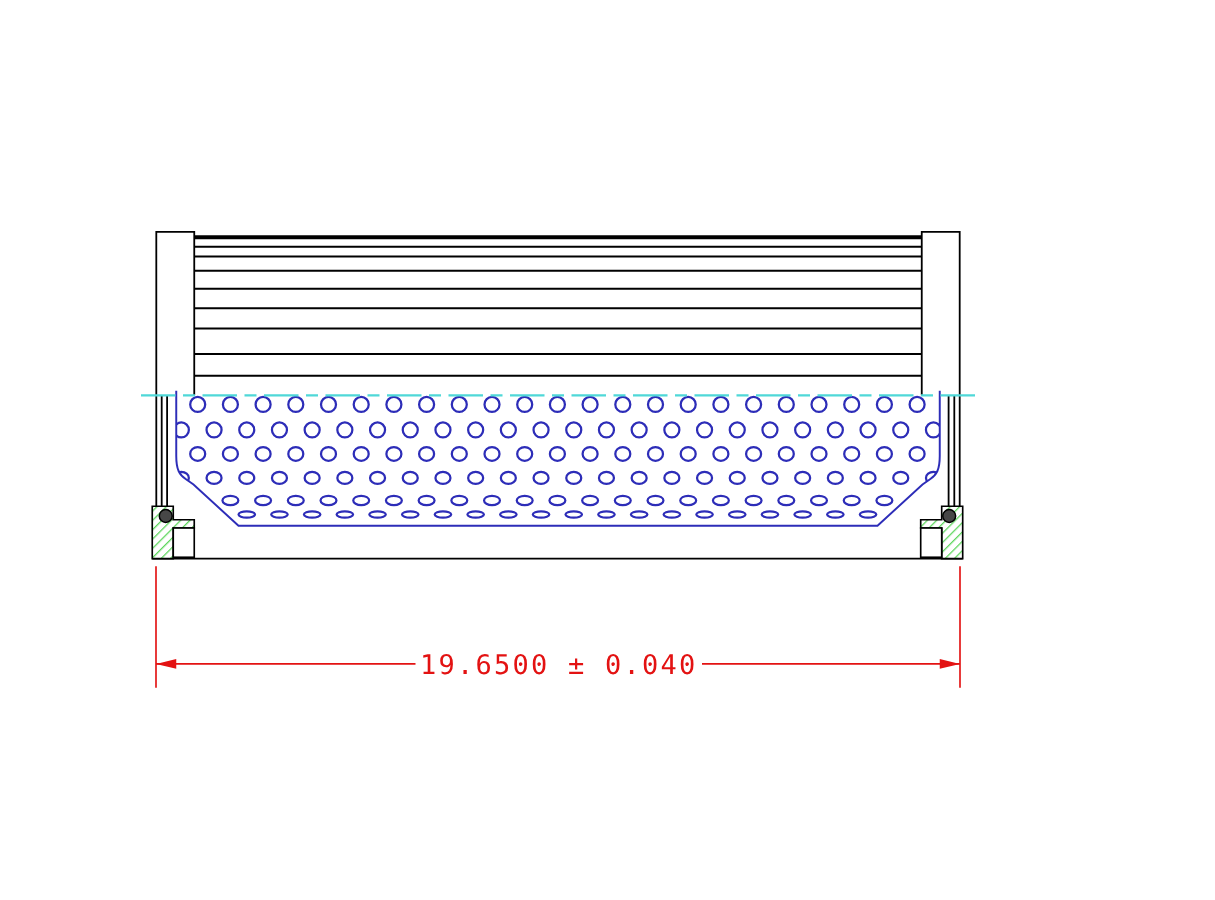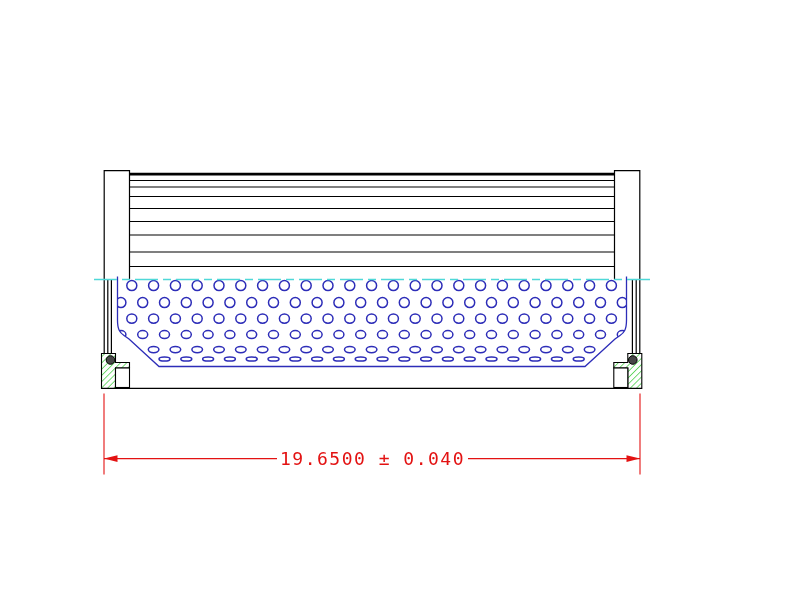--- a/index.html
+++ b/index.html
@@ -11,21 +11,20 @@
     --c-oring:#474747;
     --c-bg:#ffffff;
   }
   html,body{margin:0;padding:0;}
   .canvas{
     position:relative;
     width:810px;height:484px;
     background:var(--c-bg);
     overflow:hidden;
     font-family:"DejaVu Sans Mono", monospace;
-    margin-top:16px;
   }
   svg{display:block;}
   .ln{stroke:var(--c-outline);stroke-width:1.2;fill:none;}
   .ln-thick{stroke:var(--c-outline);stroke-width:2.7;fill:none;}
   .blue-ln{stroke:var(--c-blue);stroke-width:1.3;fill:none;}
   .hole{stroke:var(--c-blue);stroke-width:1.5;fill:none;}
   .centerline{stroke:var(--c-cyan);stroke-width:1.5;fill:none;stroke-dasharray:23 5 8 5;}
   .seal{fill:url(#hatchGreen);stroke:var(--c-outline);stroke-width:1.1;}
   .notch{fill:var(--c-bg);stroke:var(--c-outline);stroke-width:1.1;}
   .oring{fill:var(--c-oring);stroke:var(--c-outline);stroke-width:1;}

